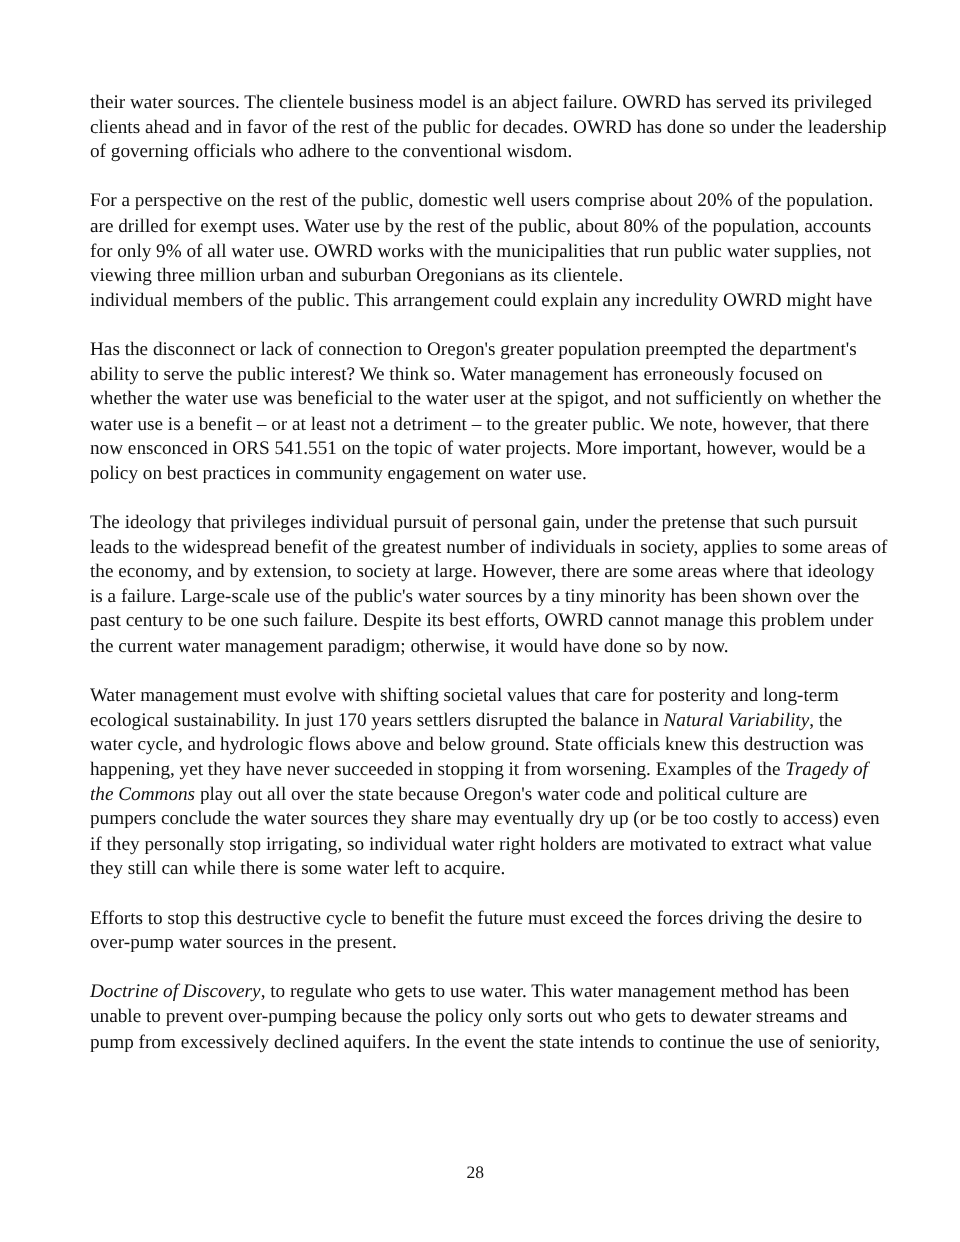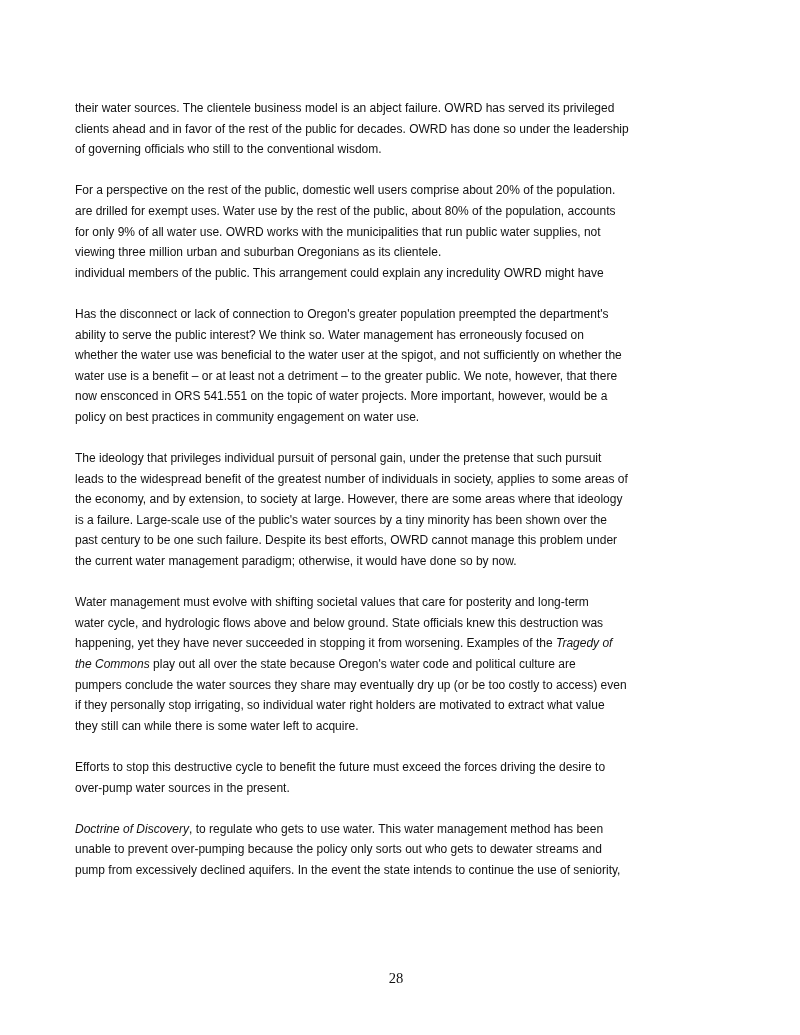--- a/index.html
+++ b/index.html
@@ -1,36 +1,36 @@
 <!DOCTYPE html>
 <html><head>
   <meta charset="utf-8">
   <style>
     html, body { margin: 0; padding: 0; background: #ffffff; }
     body { width: 800px; height: 1035px; position: relative; overflow: hidden; }
     .page {
       position: absolute; left: 75px; top: 76px; width: 660px;
-      font-family: Liberation Sans, sans-serif; font-size: 12px; line-height: 20.6px; color: #111111; margin-top: 22px;
+      font-family: Liberation Serif, serif; font-size: 16px; line-height: 20.6px; color: #111111;
     }
     .para { margin: 0 0 20.6px 0; white-space: nowrap; }
     .line { display: block; }
     .line i { font-style: italic; }
     .page-number {
       position: absolute; left: 0; width: 792px; top: 970px; text-align: center;
       font-family: "Liberation Serif", serif; font-size: 14.6px; color: #111111;
     }
   </style>
 </head>
 <body>
 
 <div class="page" id="doc">
     <p class="para">
       <span class="line"><span>their water sources. The clientele business model is an abject failure. OWRD has served its privileged</span></span>
       <span class="line"><span>clients ahead and in favor of the rest of the public for decades. OWRD has done so under the leadership</span></span>
-      <span class="line"><span>of governing officials who still to the conventional wisdom.</span></span>
+      <span class="line"><span>of governing officials who adhere to the conventional wisdom.</span></span>
     </p>
     <p class="para">
       <span class="line"><span>For a perspective on the rest of the public, domestic well users comprise about 20% of the population.</span></span>
       <span class="line"><span>are drilled for exempt uses. Water use by the rest of the public, about 80% of the population, accounts</span></span>
       <span class="line"><span>for only 9% of all water use. OWRD works with the municipalities that run public water supplies, not</span></span>
       <span class="line"><span>viewing three million urban and suburban Oregonians as its clientele.</span></span>
       <span class="line"><span>individual members of the public. This arrangement could explain any incredulity OWRD might have</span></span>
     </p>
     <p class="para">
       <span class="line"><span>Has the disconnect or lack of connection to Oregon's greater population preempted the department's</span></span>
@@ -43,20 +43,21 @@
     <p class="para">
       <span class="line"><span>The ideology that privileges individual pursuit of personal gain, under the pretense that such pursuit</span></span>
       <span class="line"><span>leads to the widespread benefit of the greatest number of individuals in society, applies to some areas of</span></span>
       <span class="line"><span>the economy, and by extension, to society at large. However, there are some areas where that ideology</span></span>
       <span class="line"><span>is a failure. Large-scale use of the public's water sources by a tiny minority has been shown over the</span></span>
       <span class="line"><span>past century to be one such failure. Despite its best efforts, OWRD cannot manage this problem under</span></span>
       <span class="line"><span>the current water management paradigm; otherwise, it would have done so by now.</span></span>
     </p>
     <p class="para">
       <span class="line"><span>Water management must evolve with shifting societal values that care for posterity and long-term</span></span>
+      <span class="line"><span>ecological sustainability. In just 170 years settlers disrupted the balance in </span><i>Natural Variability</i><span>, the</span></span>
       <span class="line"><span>water cycle, and hydrologic flows above and below ground. State officials knew this destruction was</span></span>
       <span class="line"><span>happening, yet they have never succeeded in stopping it from worsening. Examples of the </span><i>Tragedy of</i></span>
       <span class="line"><i>the Commons</i><span> play out all over the state because Oregon's water code and political culture are</span></span>
       <span class="line"><span>pumpers conclude the water sources they share may eventually dry up (or be too costly to access) even</span></span>
       <span class="line"><span>if they personally stop irrigating, so individual water right holders are motivated to extract what value</span></span>
       <span class="line"><span>they still can while there is some water left to acquire.</span></span>
     </p>
     <p class="para">
       <span class="line"><span>Efforts to stop this destructive cycle to benefit the future must exceed the forces driving the desire to</span></span>
       <span class="line"><span>over-pump water sources in the present.</span></span>

